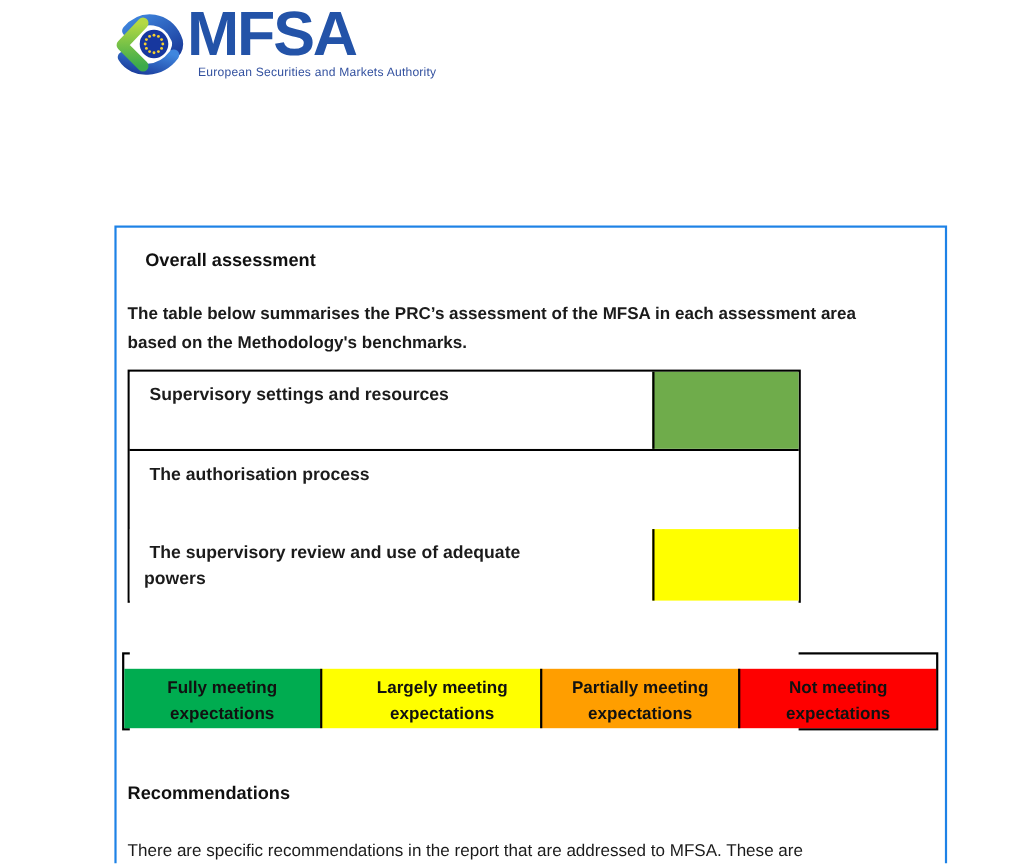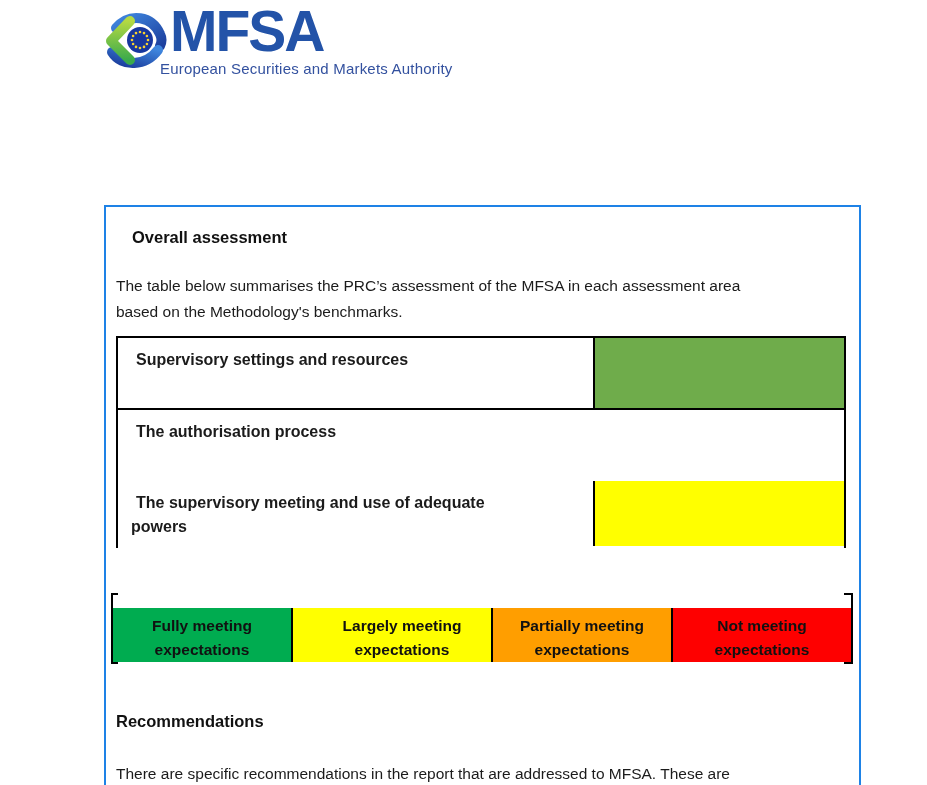--- a/index.html
+++ b/index.html
@@ -13,41 +13,42 @@
   }
   
   .logo{position:absolute;left:100px;top:8px;width:260px;height:70px;}
   .logo-icon{position:absolute;left:0;top:0;}
   .logo-wordmark{
     position:absolute;left:70px;top:-8px;
     font-size:57px;font-weight:bold;letter-spacing:-2px;
     color:#2353A8;line-height:1.1;
   }
   .logo-tagline{
-    position:absolute;left:60px;top:52px;
-    font-size:15px;color:#33519F;letter-spacing:.2px;white-space:nowrap;
+    position:absolute;left:80px;top:52px;
+    font-size:11px;color:#33519F;letter-spacing:.2px;white-space:nowrap;
   }
   
   .assessment-box{
     position:absolute;left:104px;top:205px;
     width:757px;height:700px;
     box-sizing:border-box;
     border:2px solid #1E82E6;
     padding:4px 8px 0 10px;
   }
   .box-heading{
     margin:16px;font-size:16.5px;font-weight:bold;line-height:20px;color:#111;
   }
   .box-intro{
     margin:26px 0 0 0;font-size:15.5px;line-height:26px;
     white-space:pre-line;
+    font-weight:bold;
   }
   
   .atable{
-    margin:11px 0 0 0;width:730px;box-sizing:border-box;
+    margin:11px 0 0 0;width:612px;box-sizing:border-box;
     border:2px solid #000;
   }
   .arow{display:flex;border-bottom:2px solid #000;}
   .arow:last-child{border-bottom:none;}
   .acell-label{
     flex:0 0 475px;box-sizing:border-box;background:#fff;
     padding:10px 14px 0 13px;
     font-size:16px;font-weight:bold;line-height:24px;
     text-indent:5px;white-space:pre-line;
   }
@@ -131,21 +132,21 @@
     <div class="atable">
       <div class="arow arow-1">
         <div class="acell-label">Supervisory settings and resources</div>
         <div class="acell-color" style="background-color: rgb(111, 172, 75);"></div>
       </div>
       <div class="arow arow-2">
         <div class="acell-label">The authorisation process</div>
         <div class="acell-color" style="background-color: rgb(255, 158, 0);"></div>
       </div>
       <div class="arow arow-3">
-        <div class="acell-label">The supervisory meeting and use of adequate
+        <div class="acell-label">The supervisory review and use of adequate
 powers</div>
         <div class="acell-color" style="background-color: rgb(255, 255, 0);"></div>
       </div>
     </div>
 
     <div class="legend">
       <div class="legend-cell" style="background-color: rgb(0, 172, 80);">Fully meeting
 expectations</div>
       <div class="legend-cell" style="background-color: rgb(255, 255, 0); padding-left: 20px;">Largely meeting
 expectations</div>

